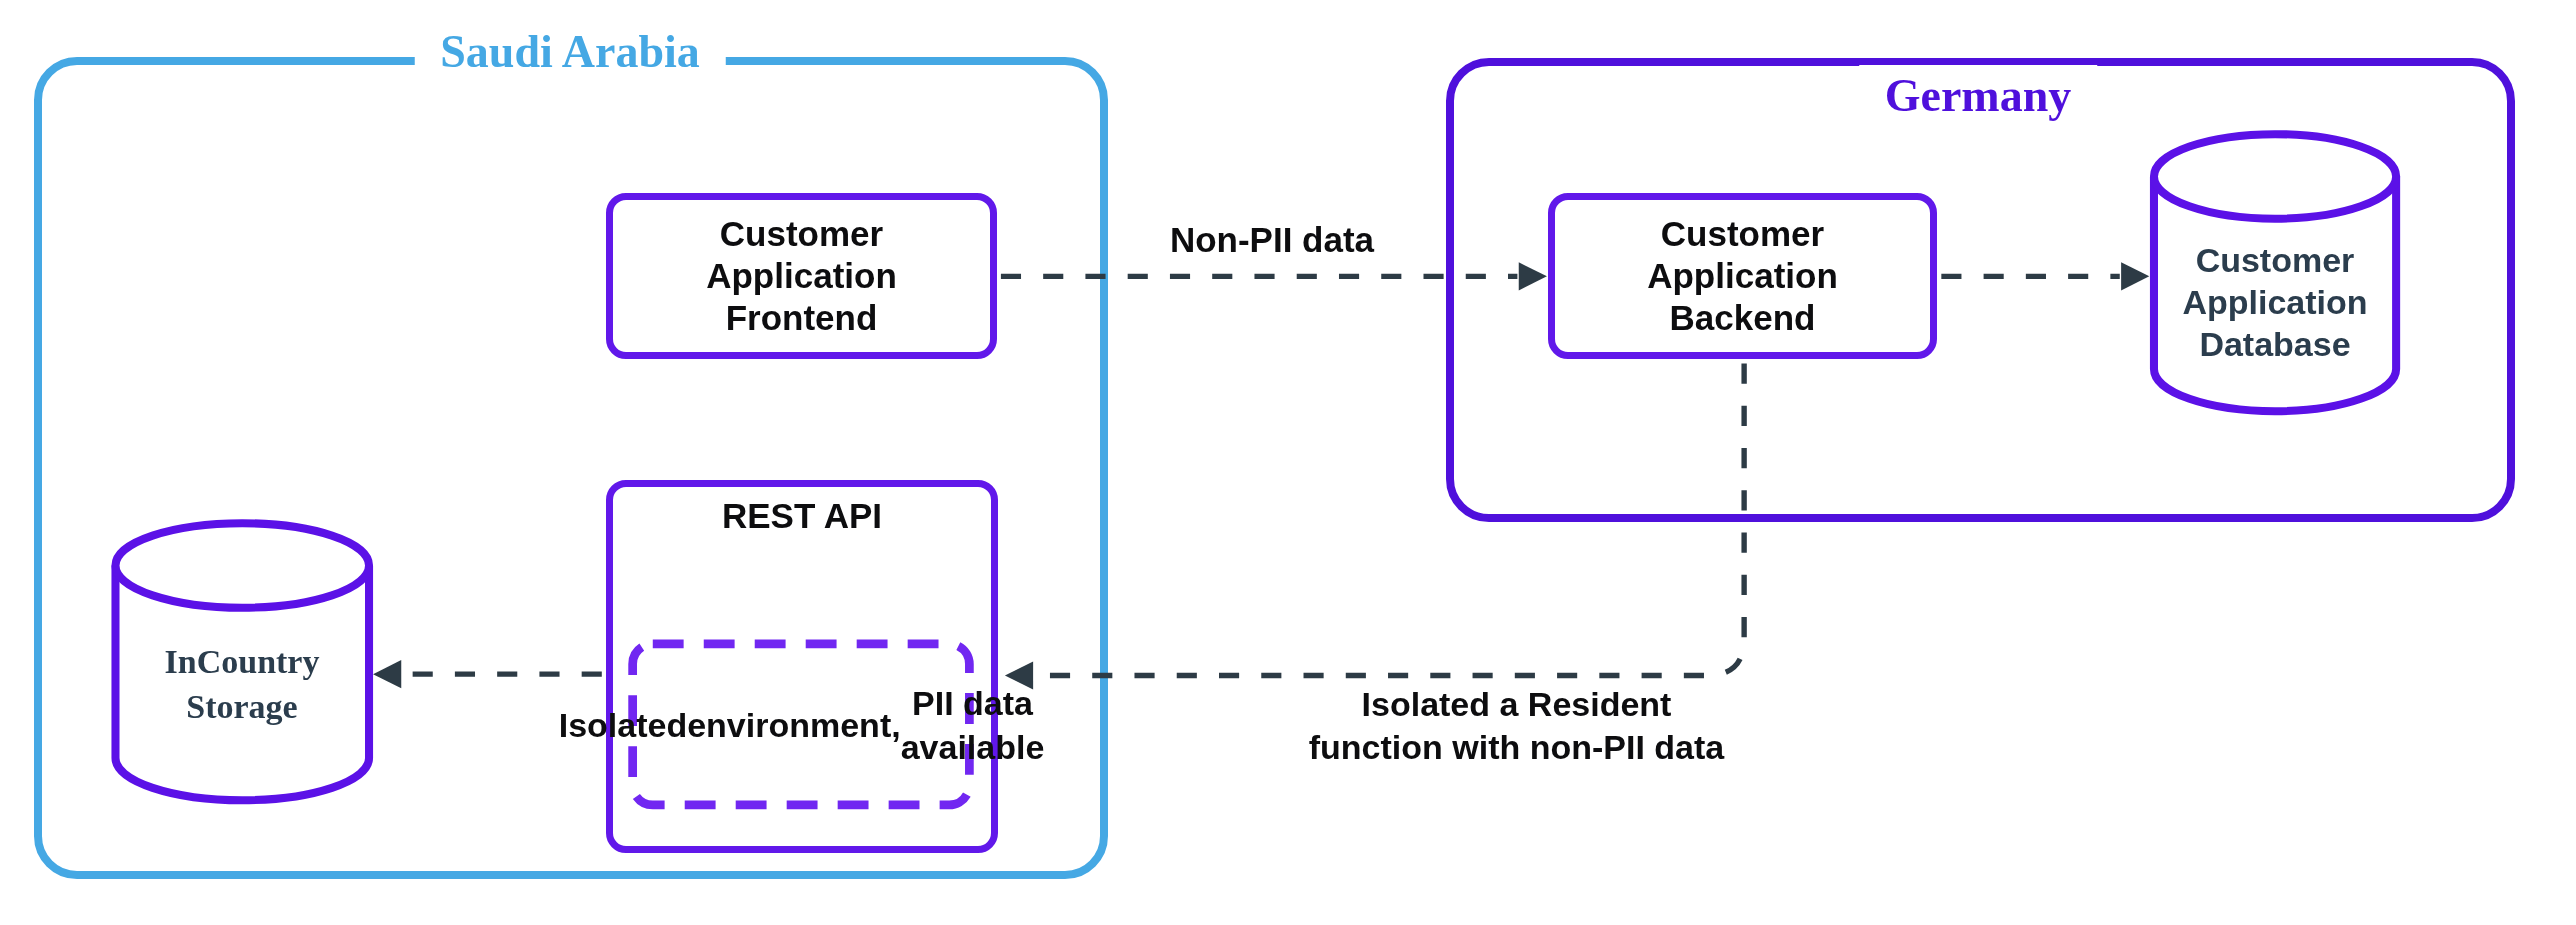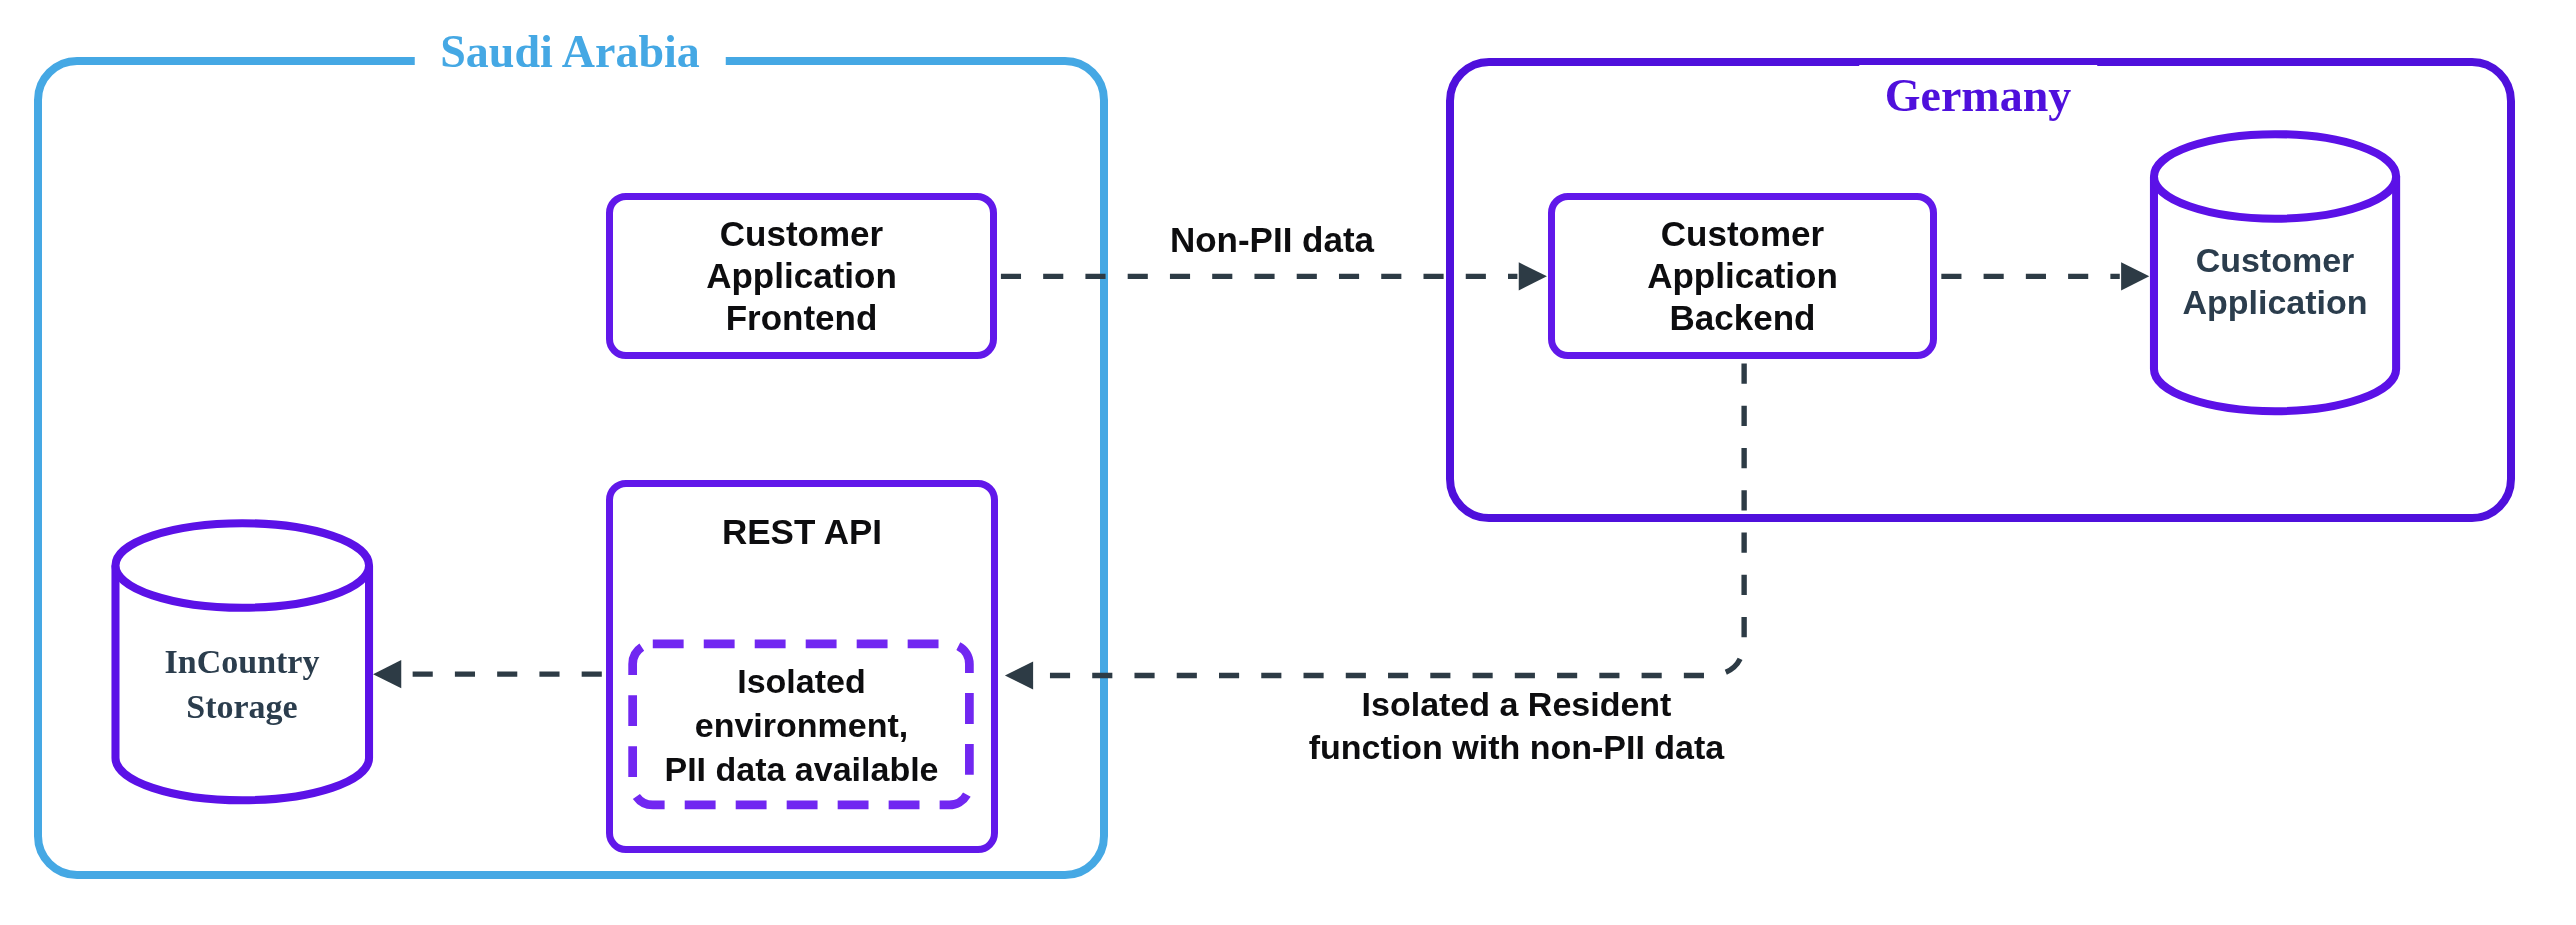--- a/index.html
+++ b/index.html
@@ -32,32 +32,32 @@
 
   .node{
     position:absolute;box-sizing:border-box;background:#fff;
     border:7.4px solid var(--box_purple);border-radius:20px;
     display:flex;flex-direction:column;align-items:center;justify-content:center;
     font-size:35px;line-height:42px;font-weight:600;color:var(--text_black);
     text-align:center;z-index:2;
   }
   #frontend-node{left:606px;top:193px;width:391px;height:166px;}
   #backend-node{left:1548px;top:193px;width:389px;height:166px;}
-  #restapi-node{left:606px;top:480px;width:392px;height:373px;justify-content:flex-start;padding-top:24px;}
+  #restapi-node{left:606px;top:480px;width:392px;height:373px;justify-content:flex-start;padding-top:8px;}
 
   #diagram-svg{position:absolute;left:0;top:0;width:2576px;height:925px;z-index:3;pointer-events:none;}
   .edge{stroke:var(--arrow_slate);stroke-width:8;stroke-dasharray:30 33;fill:none;}
   .arrowhead{fill:var(--arrow_slate);stroke:none;}
   .cyl{stroke:var(--cylinder_purple);stroke-width:12;fill:#fff;}
   .isolated-rect{stroke:var(--isolated_purple);stroke-width:13;fill:none;stroke-dasharray:46 30;}
 
   .overlay-text{position:absolute;text-align:center;z-index:4;font-weight:600;color:var(--text_black);}
   #database-text{left:2154px;top:239px;width:242px;font-size:34px;line-height:42px;color:var(--cylinder_text);}
   #incountry-text{left:115px;top:639px;width:254px;font-size:34px;line-height:45px;color:var(--cylinder_text);font-family:Liberation Serif, serif;}
-  #isolated-text{left:633px;top:644px;width:337px;height:161px;display:flex;flex-direction:column;align-items:center;justify-content:center;font-size:34px;line-height:44px;}
+  #isolated-text{left:633px;top:644px;width:337px;height:161px;display:flex;flex-direction:row;align-items:center;justify-content:center;font-size:34px;line-height:44px;}
   #nonpii-label{left:1071px;top:220px;width:402px;font-size:35px;line-height:39px;white-space:nowrap;}
   #trigger-label{left:1248px;top:683px;width:537px;font-size:34px;line-height:43px;}
 </style>
 </head>
 <body>
 
 <div class="region" id="saudi-region"></div>
 <div class="region" id="germany-region"></div>
 
 <div class="node" id="frontend-node">
@@ -102,20 +102,21 @@
 
   <rect class="isolated-rect" x="943" y="960" width="502" height="240" rx="30"></rect>
 </svg>
 
 <div class="region-label" id="saudi-label">Saudi Arabia</div>
 <div class="region-label" id="germany-label">Germany</div>
 
 <div class="overlay-text" id="database-text">
   <div>Customer</div>
   <div>Application</div>
+  <div>Database</div>
 </div>
 
 <div class="overlay-text" id="incountry-text">
   <div>InCountry</div>
   <div>Storage</div>
 </div>
 
 <div class="overlay-text" id="isolated-text">
   <div>Isolated</div>
   <div>environment,</div>

